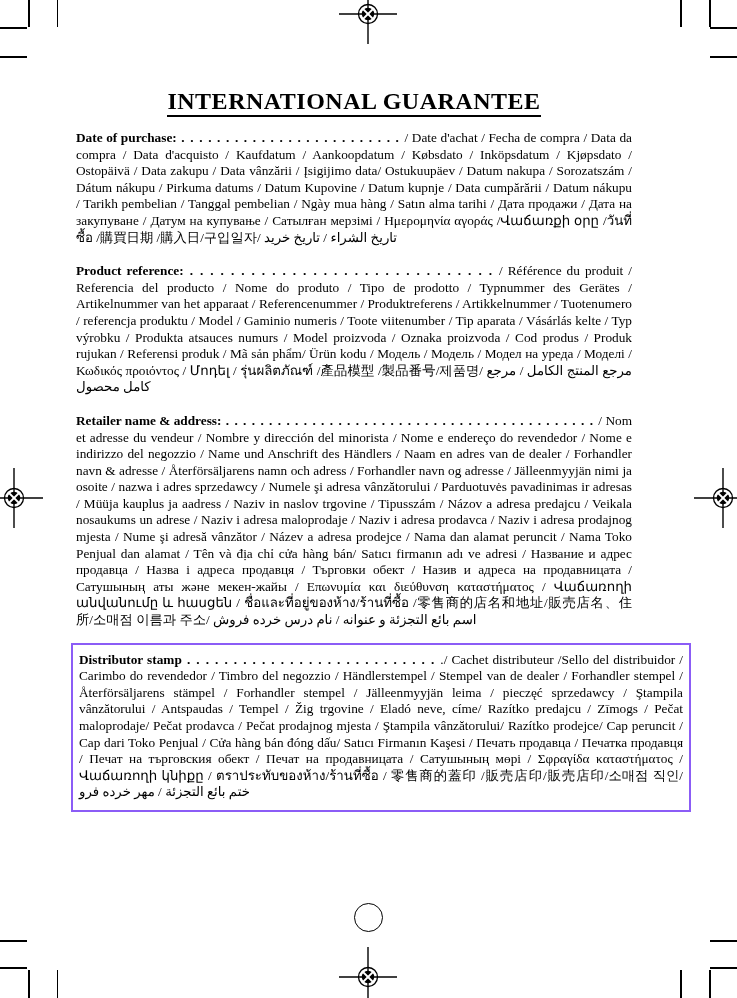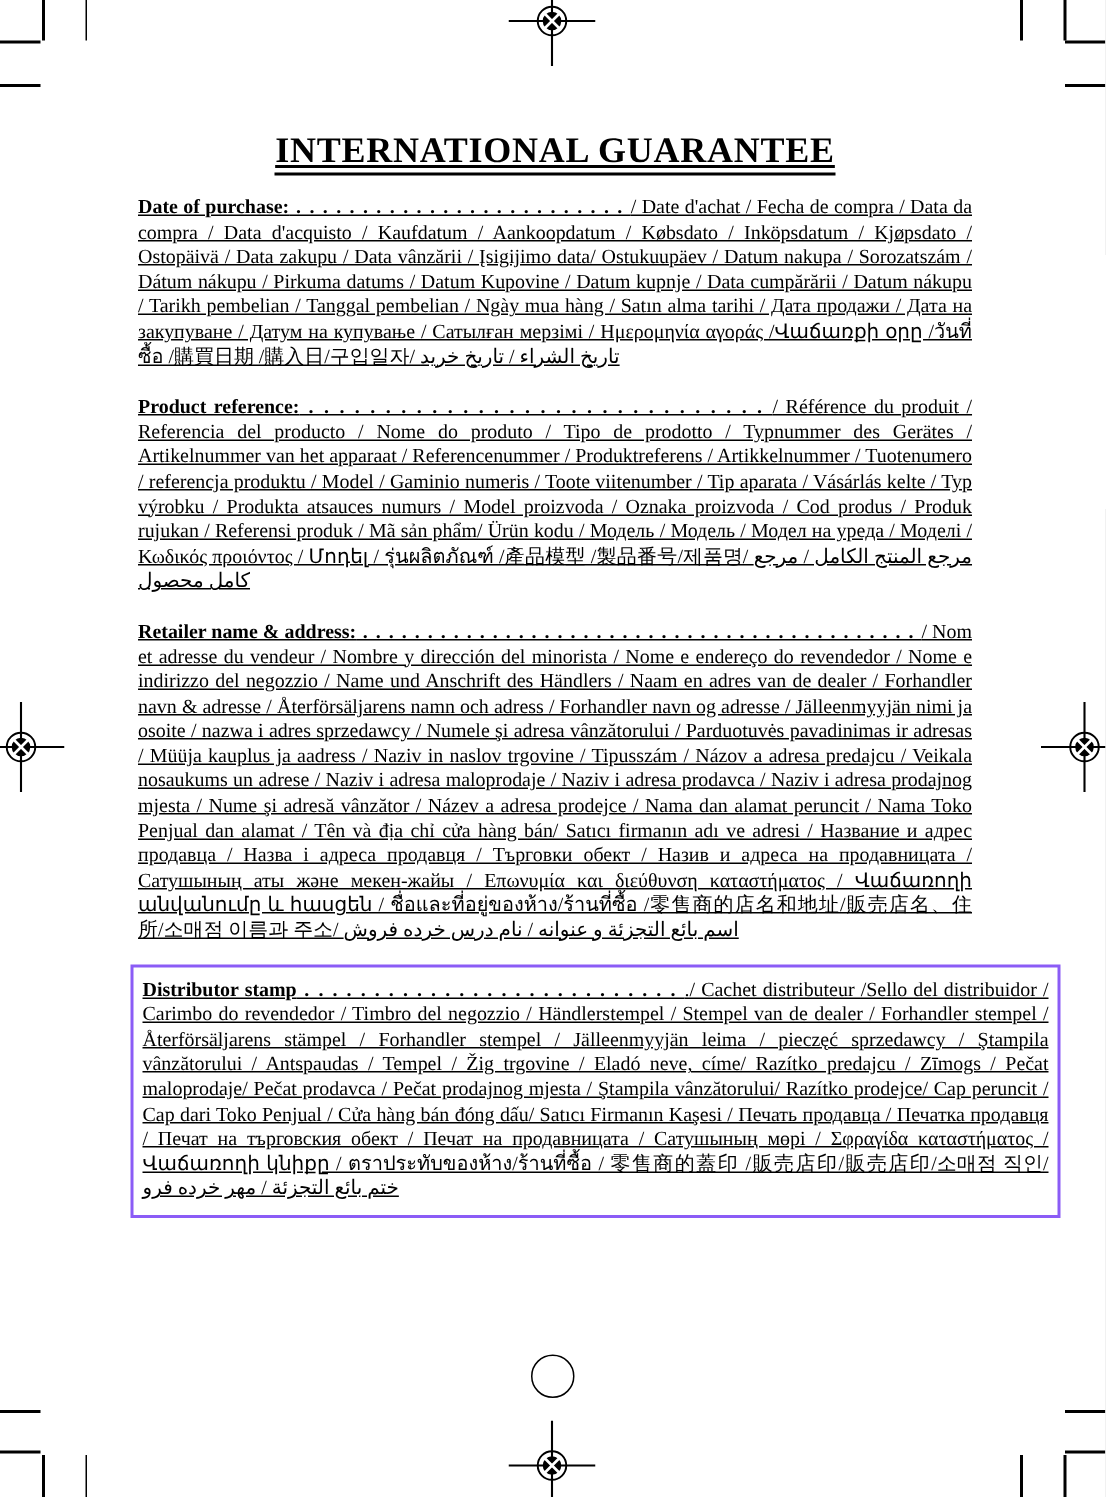--- a/index.html
+++ b/index.html
@@ -6,21 +6,21 @@
   .page{
     position:relative;
     width:737px;height:998px;
     background:#ffffff;
     overflow:hidden;
     font-family:"Liberation Serif", serif;
     color:#000;
   }
   .content{
     position:absolute;
-    left:92px;top:86px;width:556px;text-decoration:underline;
+    left:76px;top:86px;width:556px;
   }
   h1.title{
     margin:0 0 14px 0;
     text-align:center;
     font-size:24px;
     line-height:30px;
     font-weight:bold;
     letter-spacing:0.5px;
   }
   h1.title .underline{

